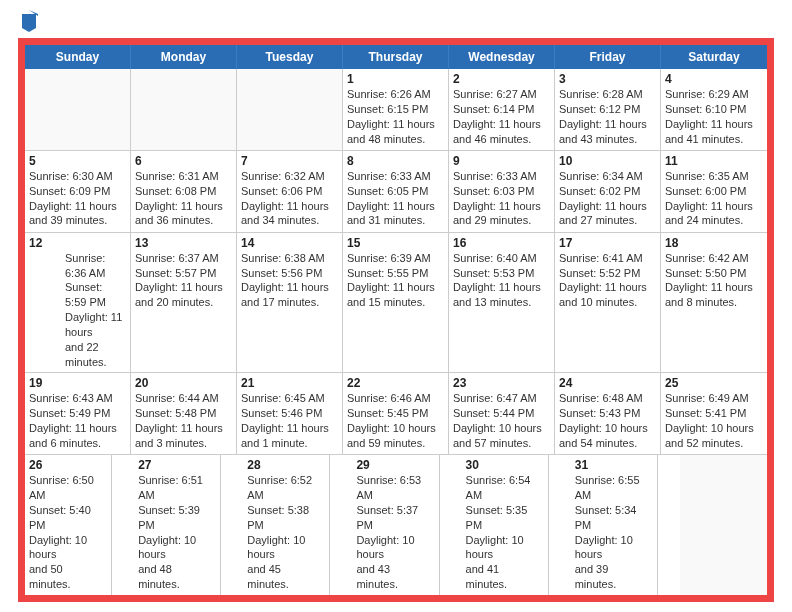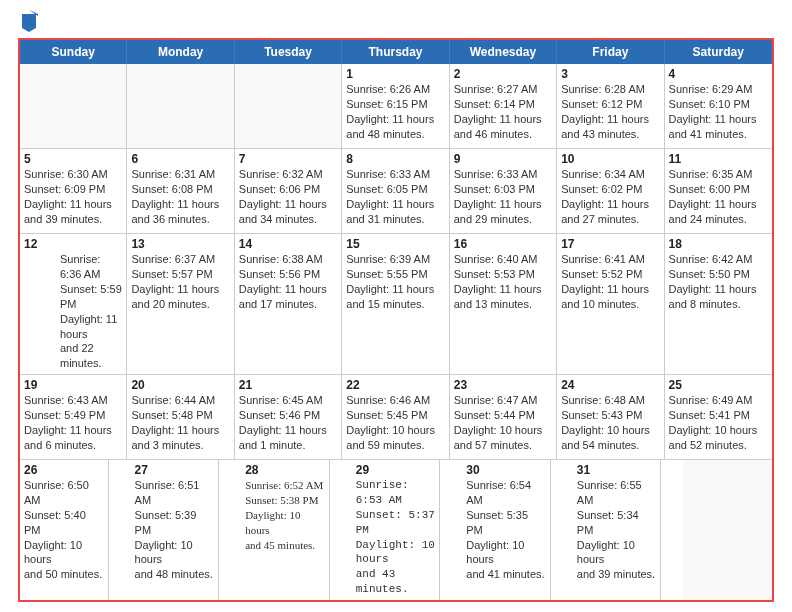--- a/index.html
+++ b/index.html
@@ -56,21 +56,21 @@
       font-size: 32px;
       color: #333;
       font-weight: normal;
     }
     .subtitle {
       font-size: 14px;
       color: #555;
     }
     .calendar {
       flex: 1;
-      border: 2px solid #ef4444;
+      border: 7px solid #ef4444;
       display: flex;
       flex-direction: column;
     }
     .cal-header-row {
       display: grid;
       grid-template-columns: repeat(7, 1fr);
       background: #2a6db5;
     }
     .cal-header-cell {
       color: #fff;
@@ -345,28 +345,28 @@
           </div>
           <div class="cal-cell">
             <span class="day-num">27</span>
             <div class="cell-text" style="white-space: pre-line;">Sunrise: 6:51 AM
 Sunset: 5:39 PM
 Daylight: 10 hours
 and 48 minutes.</div>
           </div>
           <div class="cal-cell">
             <span class="day-num">28</span>
-            <div class="cell-text" style="white-space: pre-line; font-family: Liberation Serif, serif;">Sunrise: 6:52 AM
+            <div class="cell-text" style="white-space: pre-line;">Sunrise: 6:52 AM
 Sunset: 5:38 PM
 Daylight: 10 hours
 and 45 minutes.</div>
           </div>
           <div class="cal-cell">
             <span class="day-num">29</span>
-            <div class="cell-text" style="white-space: pre-line; font-family: Liberation Mono, monospace;">Sunrise: 6:53 AM
+            <div class="cell-text" style="white-space: pre-line;">Sunrise: 6:53 AM
 Sunset: 5:37 PM
 Daylight: 10 hours
 and 43 minutes.</div>
           </div>
           <div class="cal-cell">
             <span class="day-num">30</span>
             <div class="cell-text" style="white-space: pre-line;">Sunrise: 6:54 AM
 Sunset: 5:35 PM
 Daylight: 10 hours
 and 41 minutes.</div>

